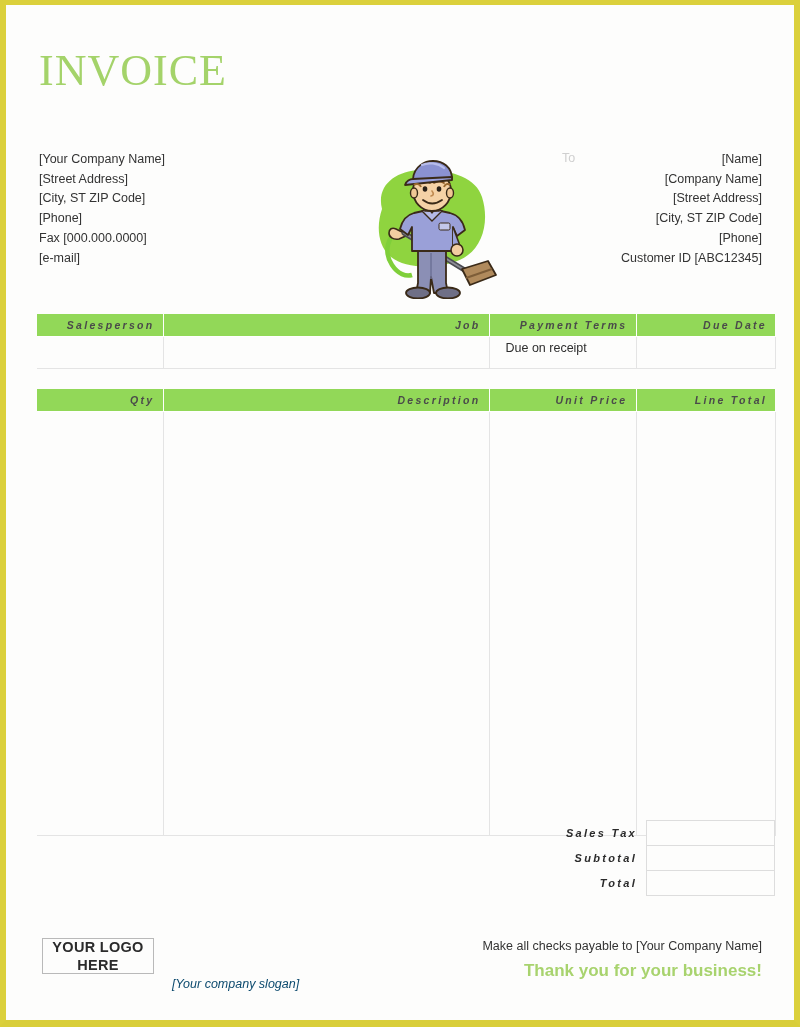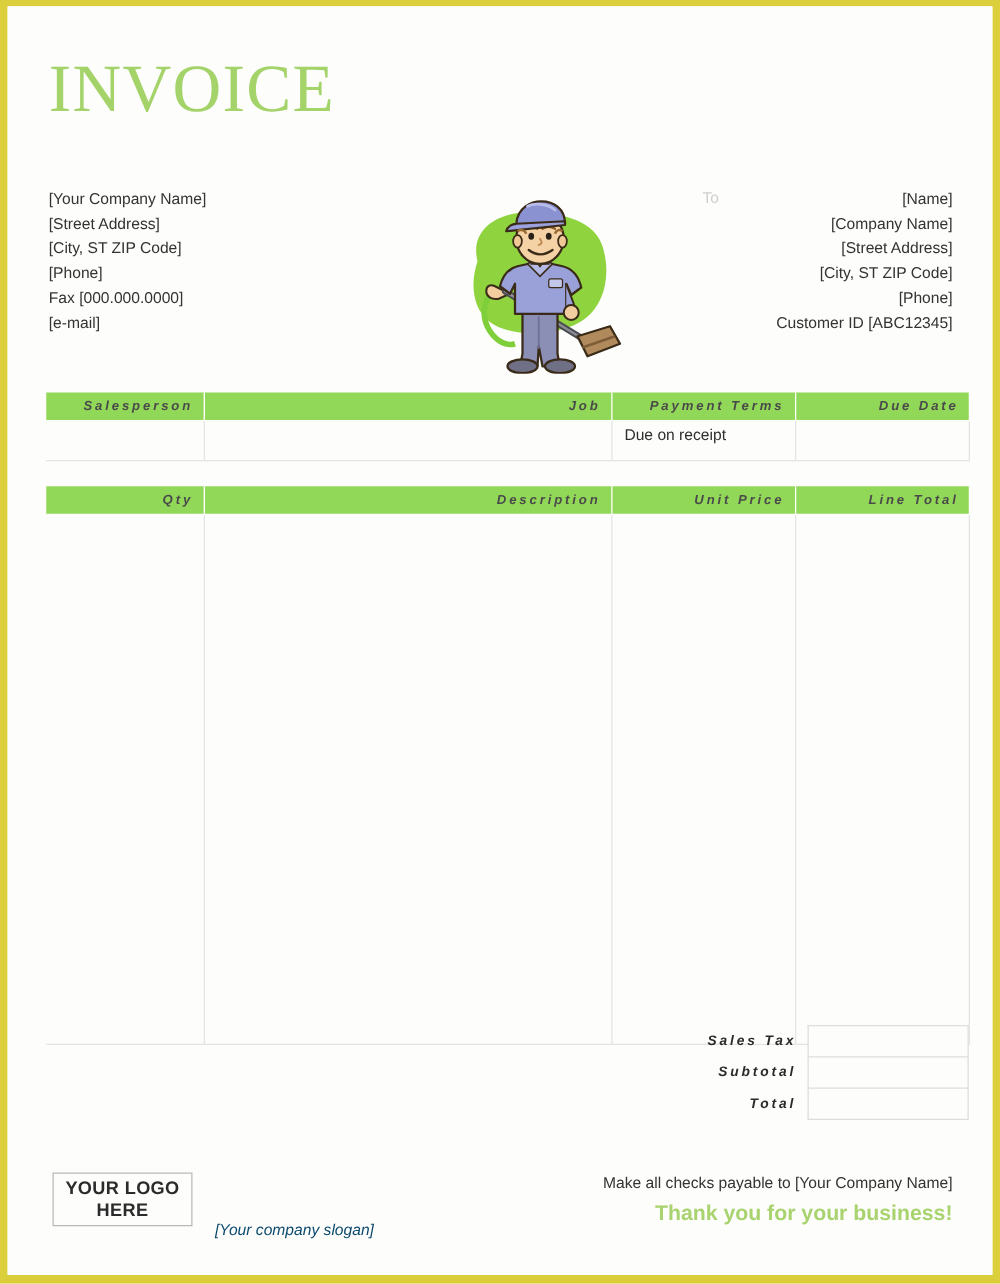--- a/index.html
+++ b/index.html
@@ -27,21 +27,21 @@
     left: 0; top: 0; right: 0; bottom: 0;
     background: #fdfdfc;
   }
 
   
   .invoice-title {
     position: absolute;
     left: 33px;
     top: 38px;
     font-family: "Liberation Serif", serif;
-    font-size: 54px;
+    font-size: 44px;
     line-height: 56px;
     color: #a4d36a;
     letter-spacing: 1px;
     font-weight: 400;
     white-space: nowrap;
   }
   .meta {
     position: absolute;
     right: 32px;
     top: 68px;
@@ -105,21 +105,21 @@
     text-align: right;
     padding: 5px 8px 5px 9px;
     vertical-align: top;
     border-right: 1px solid #ffffff;
     border-bottom: 1px solid #ffffff;
   }
   .tbl th:last-child { border-right: none; }
   .tbl td {
     border-right: 1px solid #e4e4e4;
     border-bottom: 1px solid #e4e4e4;
-    padding: 4px 10px;
+    padding: 4px 16px;
     color: #2e2e2e;
     font-size: 12.5px;
     vertical-align: top;
     background: #fdfdfc;
   }
   .tbl td:last-child { border-right: 1px solid #e4e4e4; }
 
   #sales-table { left: 31px; top: 309px; width: 738px; }
   #sales-table th.pt { }
   #sales-table td { height: 23px; }
@@ -154,21 +154,21 @@
     border: 1px solid #dddddd;
     background: #fdfdfc;
   }
 
   
   .logo-box {
     position: absolute;
     left: 36px;
     top: 933px;
     width: 112px;
-    height: 43px;
+    height: 36px;
     border: 1px solid #b9b9b9;
     box-sizing: border-box;
     display: flex;
     align-items: center;
     justify-content: center;
     background: #fdfdfc;
   }
   .logo-text {
     text-align: center;
     font-size: 14.5px;

